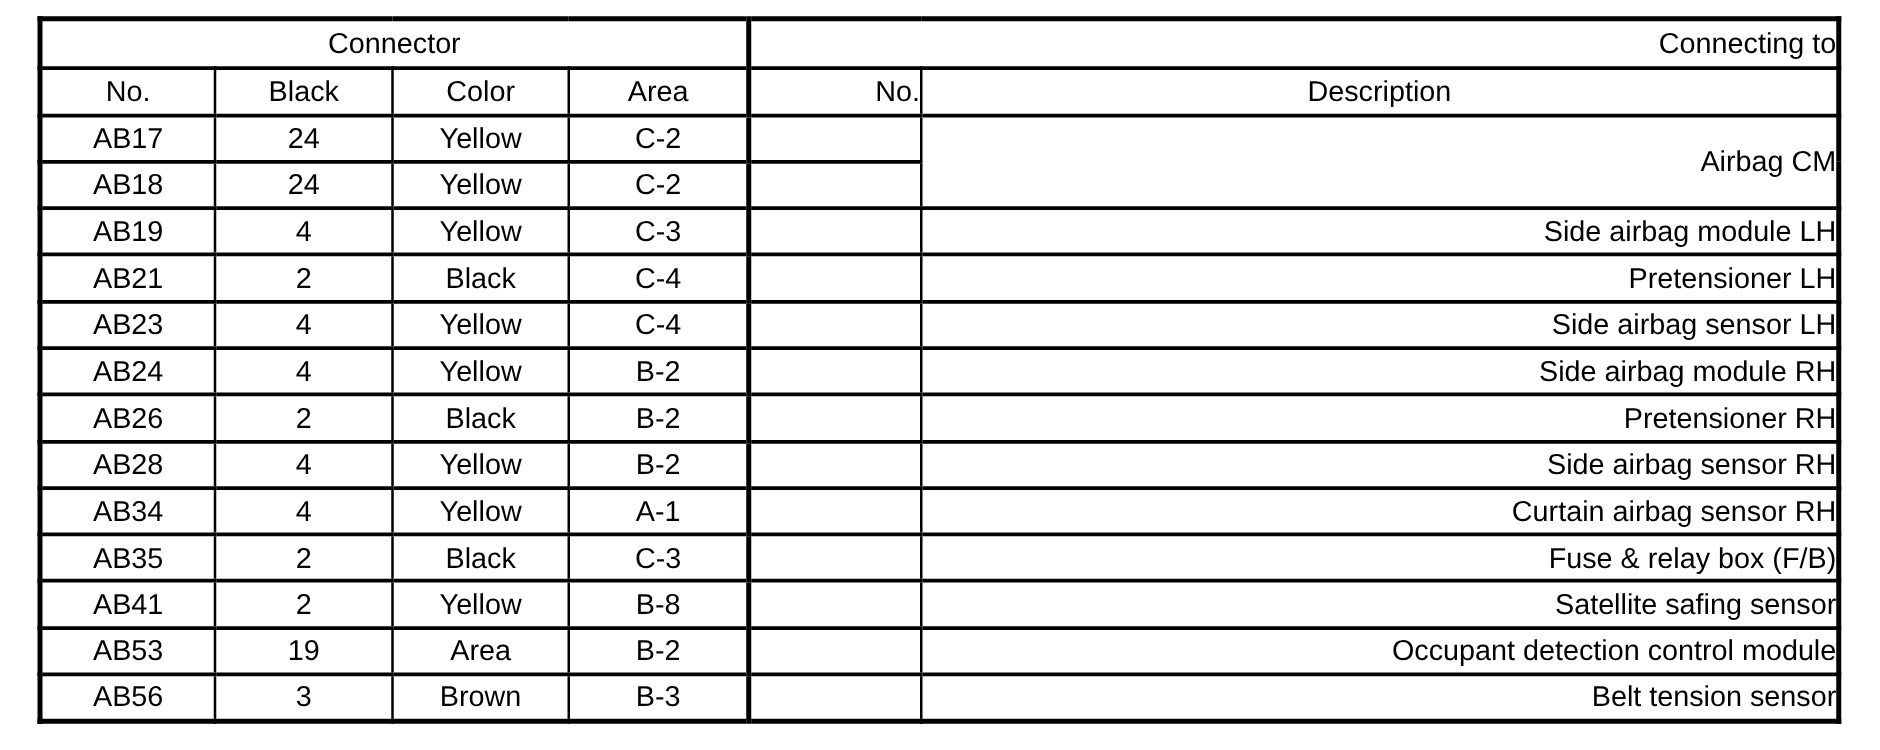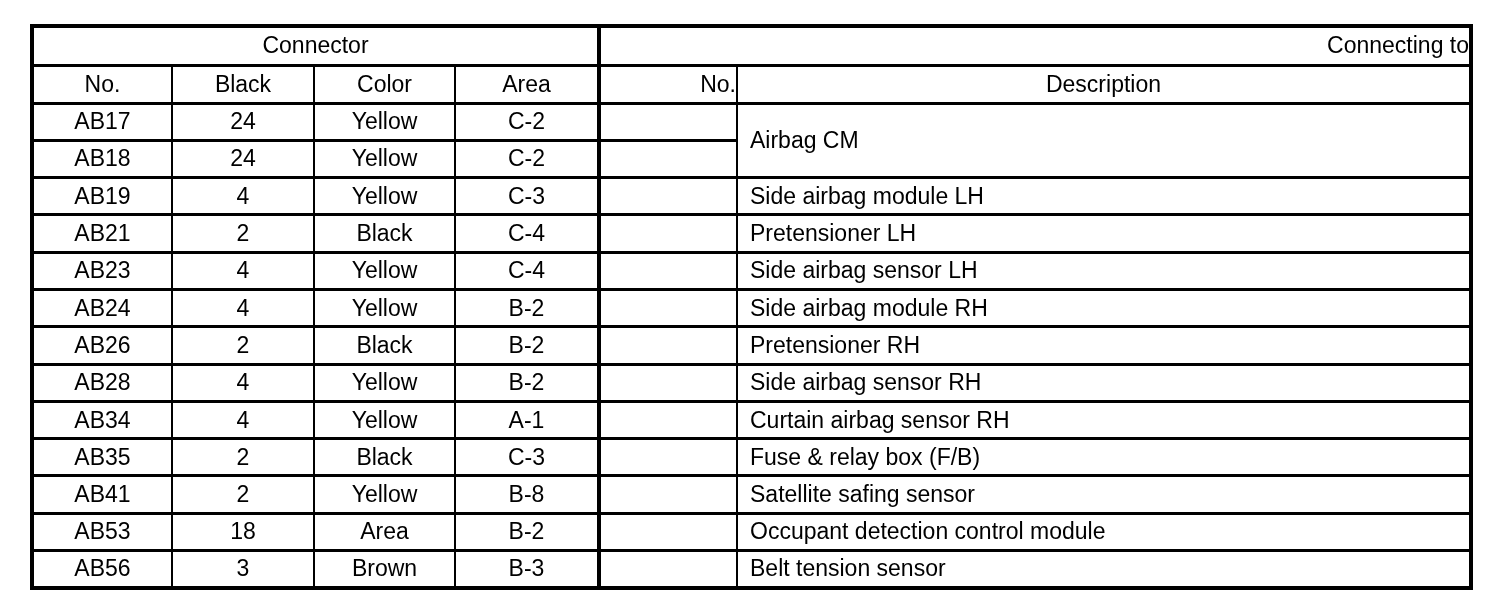--- a/index.html
+++ b/index.html
@@ -10,21 +10,21 @@
   body {
     width: 1504px;
     height: 600px;
     position: relative;
     font-family: "Liberation Sans", sans-serif;
     color: #000000;
   }
   table.connector-table {
     position: absolute;
     left: 30px;
-    top: 24px;
+    top: 13px;
     width: 1439px;
     border-collapse: collapse;
     table-layout: fixed;
     border: 4px solid #000000;
     font-size: 23px;
     line-height: 1;
   }
   th, td {
     border-left: 2px solid #000000;
     border-right: 2px solid #000000;
@@ -35,21 +35,21 @@
     vertical-align: middle;
     font-weight: 400;
     overflow: hidden;
     white-space: nowrap;
   }
   thead tr.group-row { height: 39px; }
   thead tr.colhead-row { height: 38px; }
   tbody tr { height: 37.3px; }
   .div-left { border-left-width: 4px; text-align: right; }
   td.desc {
-    text-align: left;
+    text-align: right;
     padding-left: 12px;
     margin-left: 17px;
   }
 </style>
 </head>
 <body>
 
 <table class="connector-table">
   <colgroup>
     <col style="width:140px">
@@ -157,21 +157,21 @@
       <tr>
         <td>AB41</td>
         <td>2</td>
         <td>Yellow</td>
         <td>B-8</td>
         <td class="div-left"></td>
         <td class="desc">Satellite safing sensor</td>
       </tr>
       <tr>
         <td>AB53</td>
-        <td>18</td>
+        <td>19</td>
         <td>Area</td>
         <td>B-2</td>
         <td class="div-left"></td>
         <td class="desc">Occupant detection control module</td>
       </tr>
       <tr>
         <td>AB56</td>
         <td>3</td>
         <td>Brown</td>
         <td>B-3</td>

